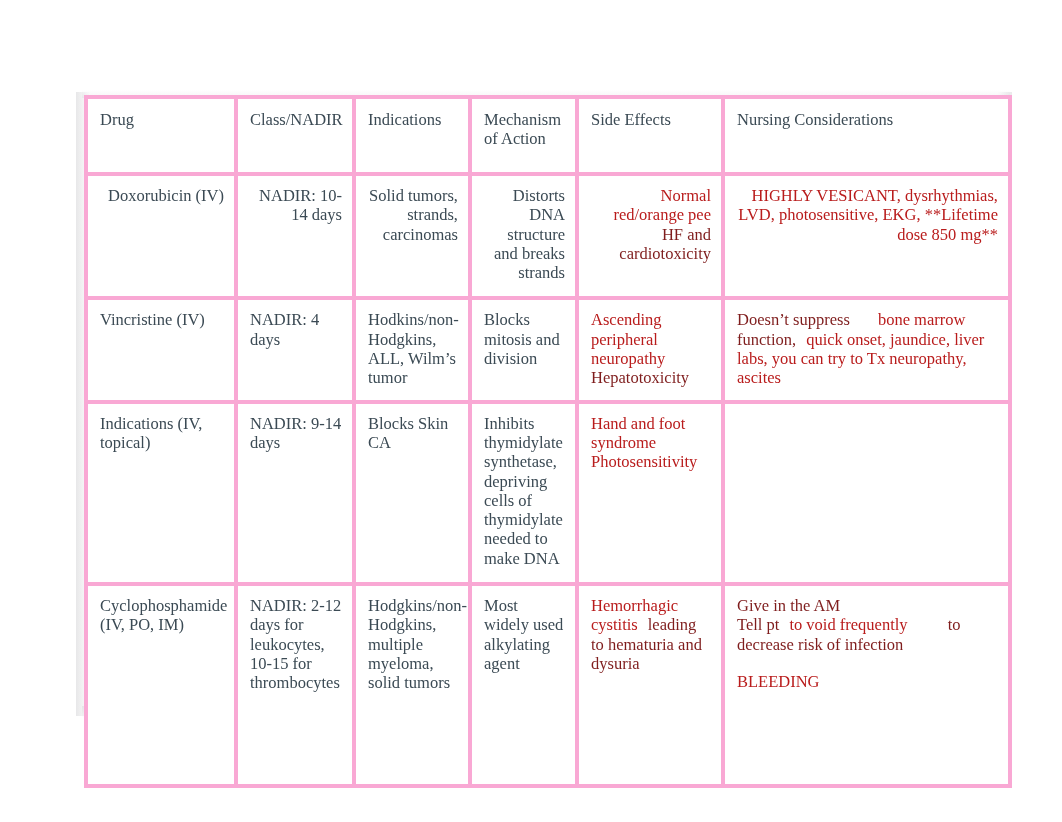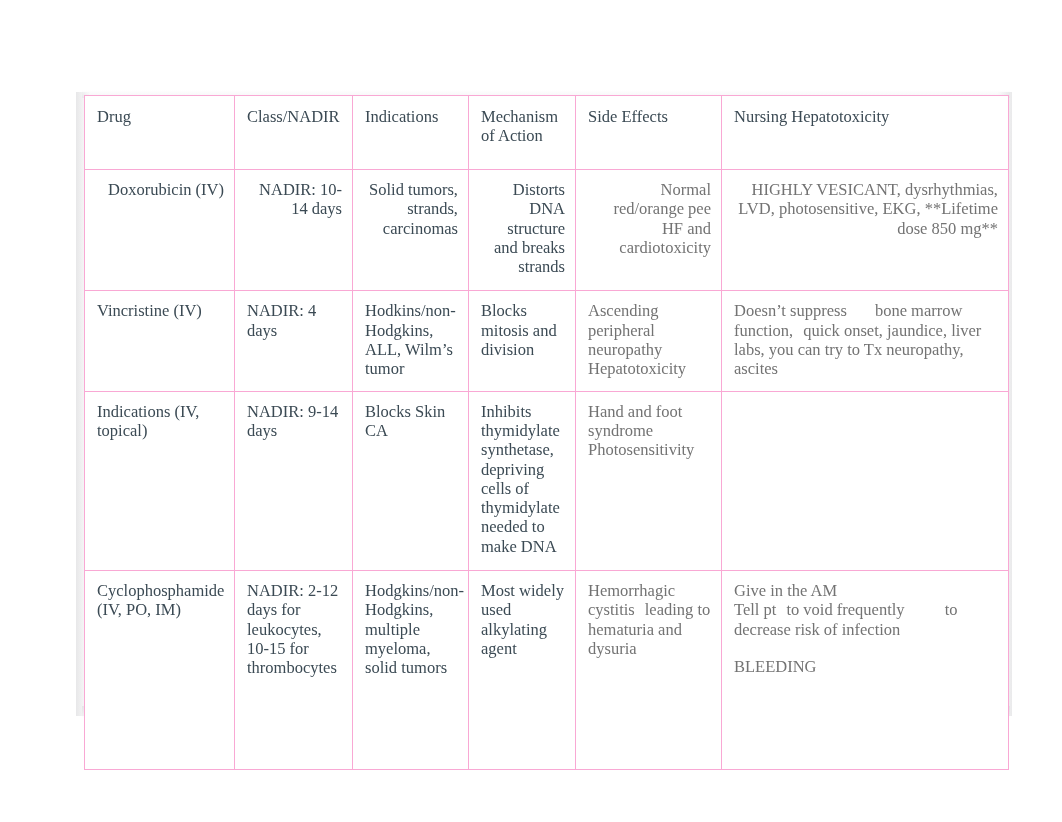--- a/index.html
+++ b/index.html
@@ -33,21 +33,21 @@
   table.drug-table {
     border-collapse: collapse;
     table-layout: fixed;
     width: 924px;
     background: #ffffff;
   }
 
   table.drug-table td {
     vertical-align: top;
     padding: 10px 10px 10px 12px;
-    border: 1px solid #f9a8d4;
+    border: 4px solid #f9a8d4;
     color: #3b4a54;
     font-size: 16.5px;
     line-height: 1.17;
     background: #ffffff;
   }
 
   
   col.c-drug    { width: 150px; }
   col.c-class   { width: 118px; }
   col.c-ind     { width: 116px; }
@@ -61,22 +61,22 @@
     padding-bottom: 16px;
     height: 46px;
   }
 
   
   tr.row-doxorubicin td { height: 78px; padding-bottom: 14px; text-align: right; }
   tr.row-vincristine td { height: 70px; padding-bottom: 12px; }
   tr.row-fluorouracil td { height: 140px; padding-bottom: 14px; }
   tr.row-cyclophosphamide td { height: 168px; padding-bottom: 20px; }
 
-  .green { color: #737373; }
-  .dark  { color: #737373; }
+  .green { color: #b91c1c; }
+  .dark  { color: #7f1d1d; }
 
   .cell-block { display: block; }
   .gap-sm { display: inline-block; width: 10px; }
   .gap-md { display: inline-block; width: 28px; }
   .gap-lg { display: inline-block; width: 40px; }
 
   .blank-line { display: block; height: 18px; }
 
   
   .edge-shade {
@@ -121,21 +121,21 @@
         <col class="c-nurse">
       </colgroup>
       <tbody>
 
         <tr class="header-row">
           <td>Drug</td>
           <td>Class/NADIR</td>
           <td>Indications</td>
           <td>Mechanism of Action</td>
           <td>Side Effects</td>
-          <td>Nursing Hepatotoxicity</td>
+          <td>Nursing Considerations</td>
         </tr>
 
         <tr class="row-doxorubicin">
           <td>Doxorubicin (IV)</td>
           <td>NADIR: 10-14 days</td>
           <td>Solid tumors, strands, carcinomas</td>
           <td>Distorts DNA structure and breaks strands</td>
           <td>
             <span class="green cell-block">Normal red/orange pee</span>
               <span class="dark cell-block">HF and cardiotoxicity</span>

